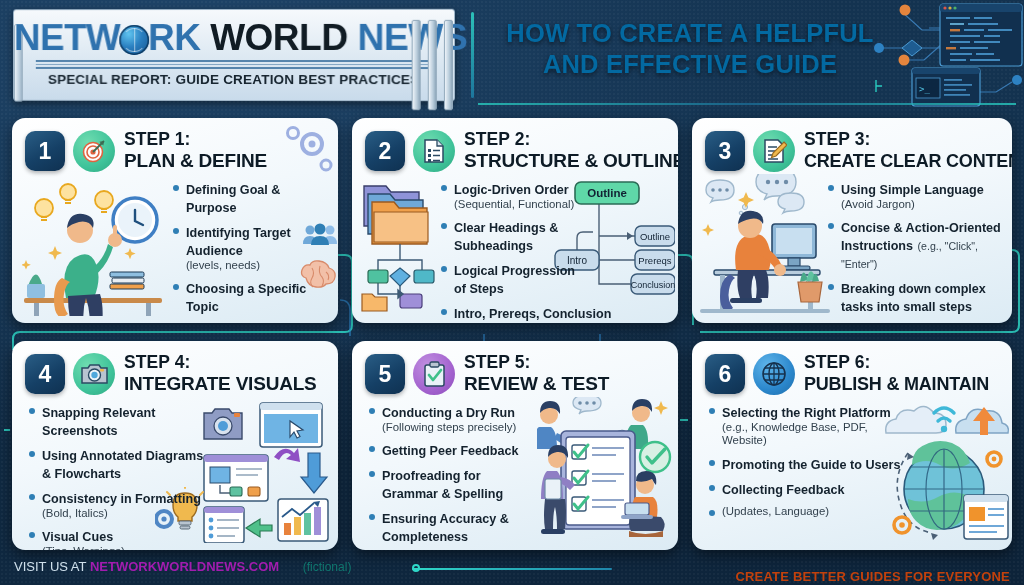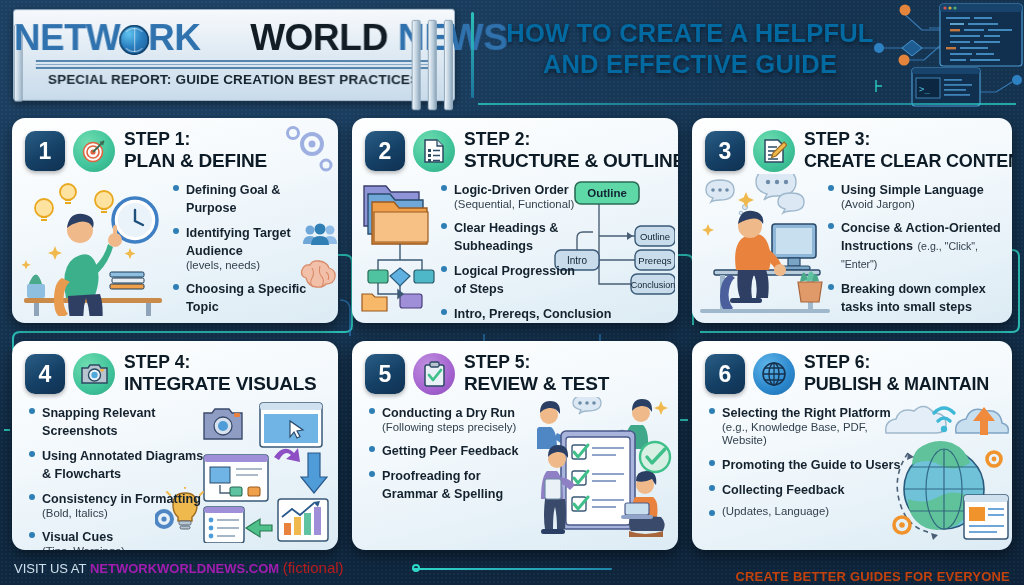--- a/index.html
+++ b/index.html
@@ -33,21 +33,21 @@
     border-radius:3px;
     box-shadow: 0 3px 8px rgba(0,0,0,.45);
     transform: perspective(500px) rotateY(-0.6deg);
   }
   .mast-title {
     position:absolute; left:0; right:0; top:6px; text-align:center;
     font-size:37px; font-weight:bold; letter-spacing:-0.5px;
     white-space:nowrap; line-height:44px;
   }
   .mw-1 { color:#2f72ae; }
-  .mw-2 { color:#111c24;margin-left:40px; }
+  .mw-2 { color:#111c24; }
   .mw-3 { color:#2f72ae; }
   .globe-letter {
     display:inline-block; width:30px; height:30px; border-radius:50%;
     background: radial-gradient(circle at 32% 30%, #5fc4ef 0%, #2a7fc0 45%, #17538c 100%);
     position:relative; vertical-align:-5px; margin:0 -1px;
     box-shadow: inset 0 0 0 1.5px #0c3a63;
   }
   .globe-letter::before{
     content:""; position:absolute; inset:3px;
     border-radius:50%; border:1px solid rgba(255,255,255,.55);
@@ -142,21 +142,21 @@
   }
   .bul .b-main{ font-size:12.6px; font-weight:bold; color:#14222e; line-height:14.6px; }
   .bul .b-sub{ font-size:11.4px; font-weight:normal; color:#32414d; line-height:13.4px; display:block; }
   .bul .b-inline{ font-size:10.6px; font-weight:normal; color:#32414d; }
 
   .art{ position:absolute; pointer-events:none; }
 
   .footer{ position:absolute; left:0; bottom:0; width:1024px; height:33px; }
   .foot-left{ position:absolute; left:14px; top:7px; font-size:13px; color:#cfe0ec; }
   .foot-left b{ color:#a21caf; }
-  .foot-left .fict{ color:#b91c1c; font-size:15px; }
+  .foot-left .fict{ color:#0f766e; font-size:12px;margin-left:20px; }
   .foot-right{ position:absolute; right:14px; top:17px; font-size:13px; font-weight:bold; color:#c2410c; letter-spacing:.2px;}
   .foot-line{ position:absolute; left:50%; transform:translateX(-50%); top:16px; width:200px; height:2px;
     background:linear-gradient(90deg,#2fd8c8,#1f86ab); border-radius:2px;}
   .foot-dot{ position:absolute; left:50%; margin-left:-100px; top:12px; width:8px; height:8px;
     border-radius:50%; border:2px solid #2fd8c8; background:#102a43;}
 </style>
 </head>
 <body>
 
 <div class="canvas">
@@ -692,20 +692,22 @@
         <rect x="84" y="118" width="32" height="4" rx="2" fill="#8fa4c8"></rect>
         <path d="M92 134 q16 6 34 0 l0 6 l-34 0 z" fill="#a8663c"></path>
       </g>
     </svg>
 
     <div class="bullets">
       <div class="bul"><span class="b-main">Conducting a Dry Run</span><span class="b-sub">(Following steps precisely)</span></div>
       <div class="bul"><span class="b-main">Getting Peer Feedback</span></div>
       <div class="bul"><span class="b-main" style="white-space:pre-line">Proofreading for
 Grammar &amp; Spelling</span></div>
+      <div class="bul"><span class="b-main" style="white-space:pre-line">Ensuring Accuracy &amp;
+Completeness</span></div>
     </div>
   </div>
 
   <div class="card c6">
     <div class="card-head">
       <div class="badge">6</div>
       <div class="hicon blue">
         <svg width="26" height="26" viewBox="0 0 26 26">
           <circle cx="13" cy="13" r="11" fill="none" stroke="#16324e" stroke-width="1.6"></circle>
           <ellipse cx="13" cy="13" rx="5" ry="11" fill="none" stroke="#16324e" stroke-width="1.4"></ellipse>

